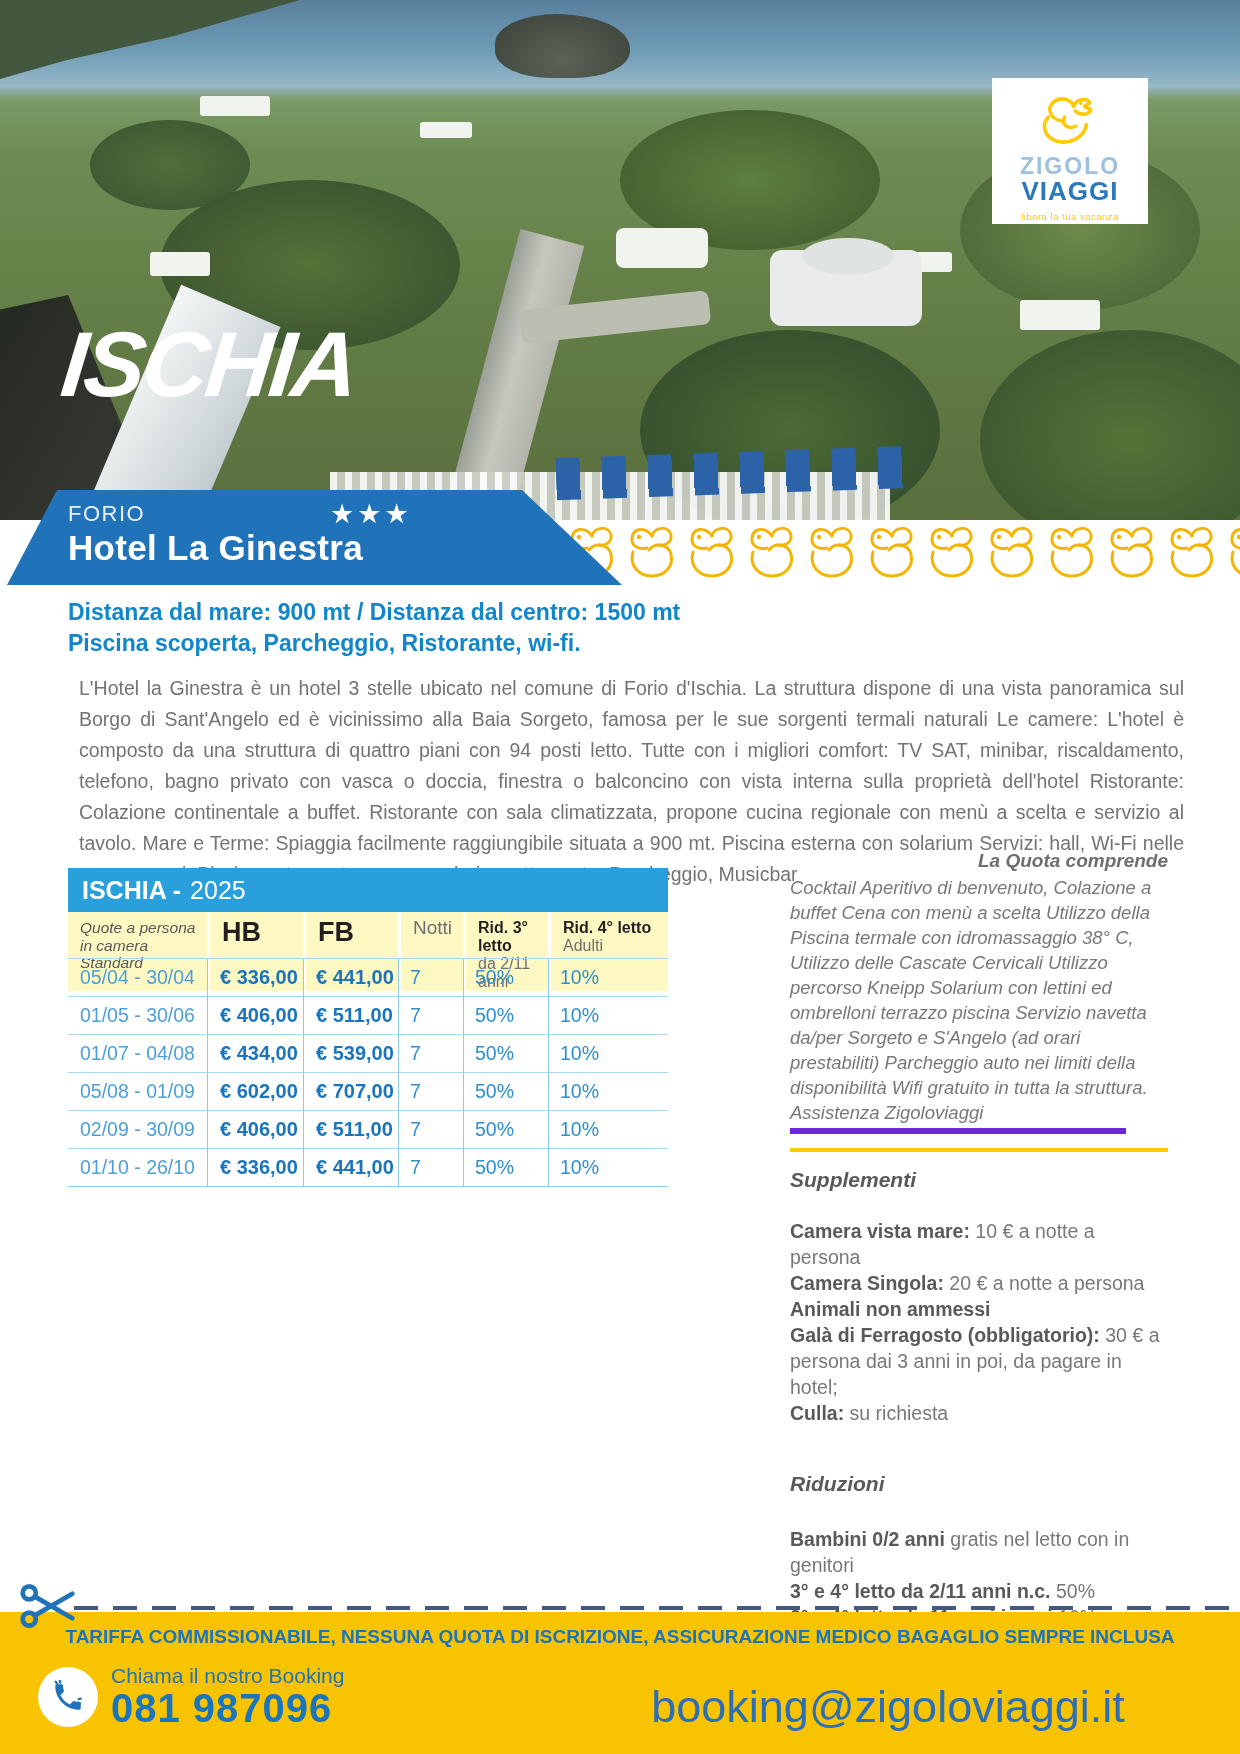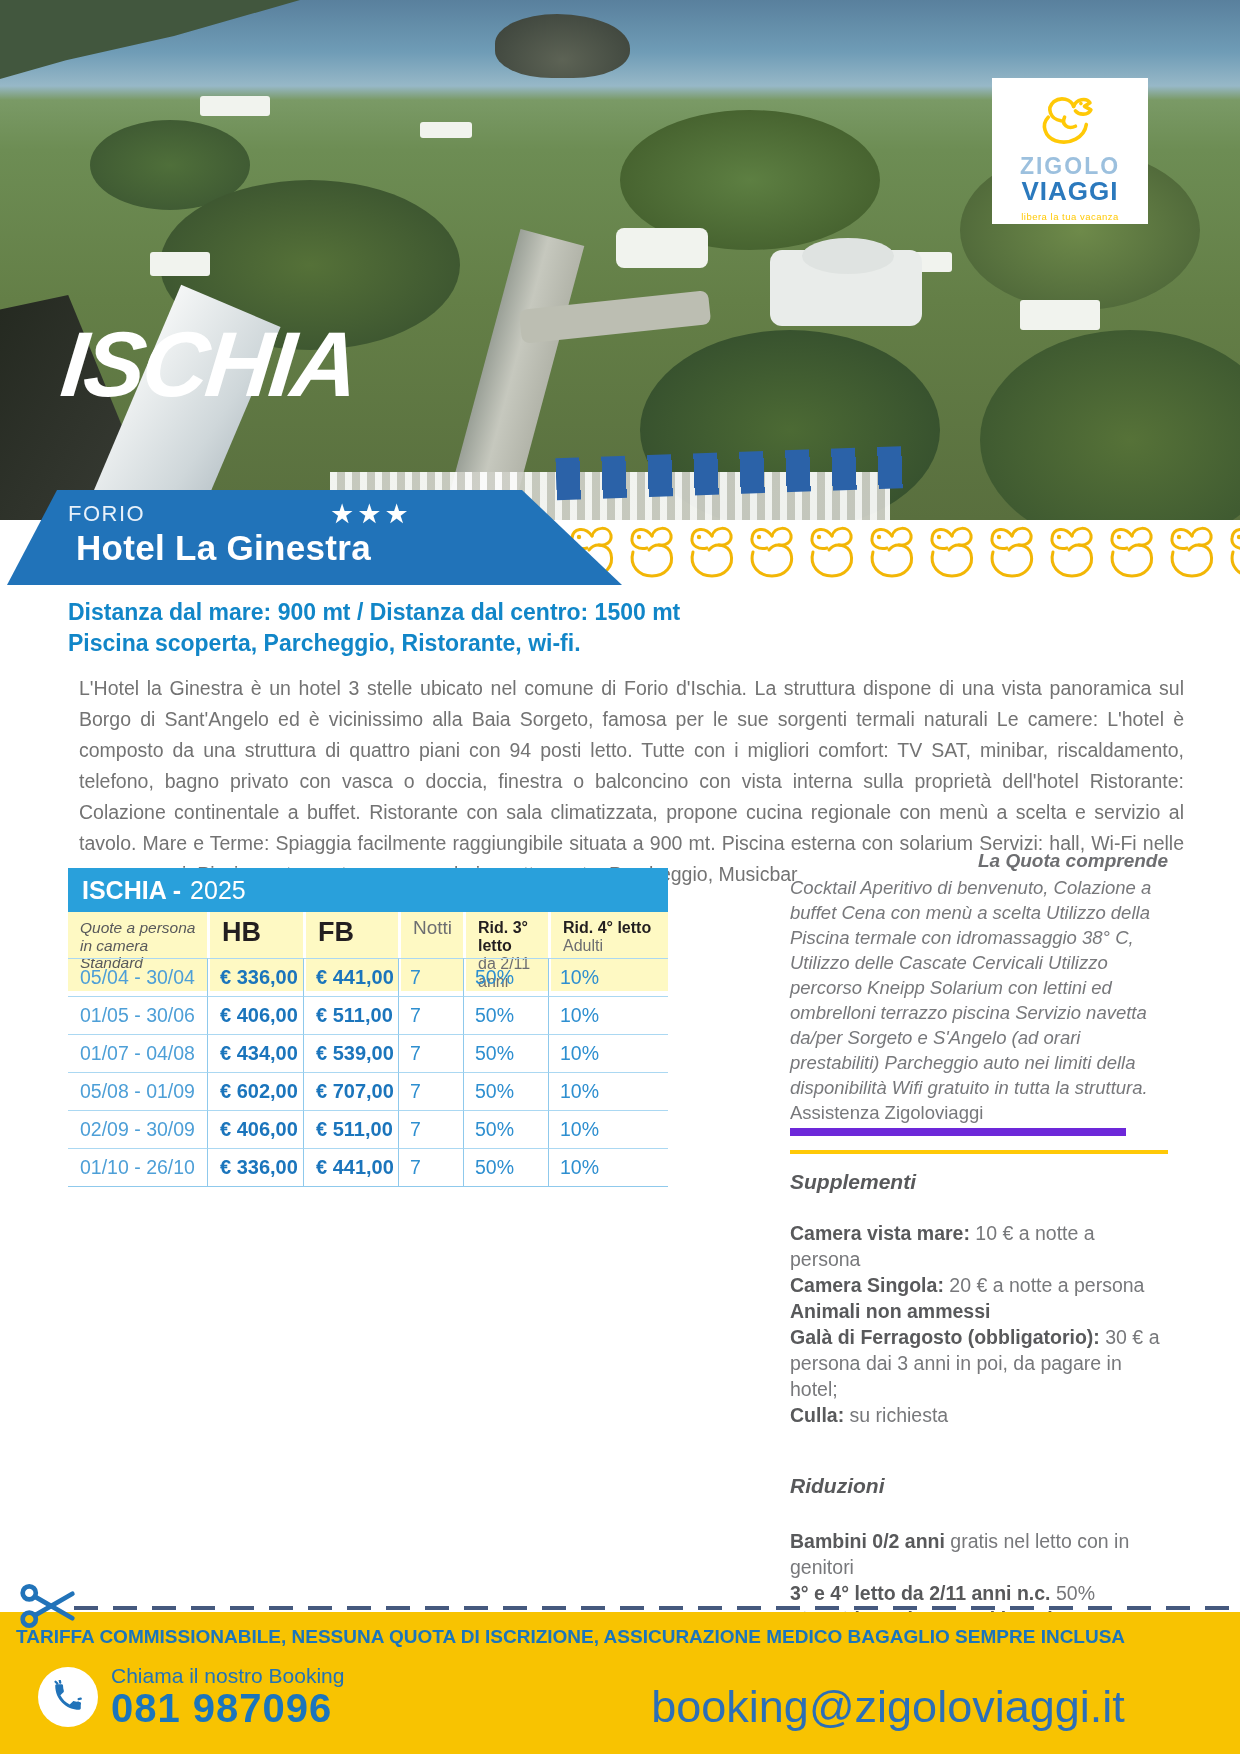--- a/index.html
+++ b/index.html
@@ -47,21 +47,21 @@
   
   .bird-strip{position:absolute;left:505px;top:518px;right:0;height:72px;overflow:hidden;
     display:flex;gap:6px;z-index:1;background:transparent;}
   .bird-strip svg{flex:0 0 auto;}
 
   
   .banner{position:absolute;left:0;top:490px;width:690px;height:95px;background:#2173b9;z-index:2;
     clip-path:polygon(57px 0,522px 0,622px 100%,7px 100%);color:#fff;}
   .banner-loc{position:absolute;left:68px;top:11px;font-size:22px;letter-spacing:1.5px;color:#e8f1fa;}
   .banner-stars{position:absolute;left:330px;top:8px;font-size:27px;letter-spacing:3px;color:#ffffff;}
-  .banner-hotel{position:absolute;left:76px;top:38px;font-size:35px;font-weight:bold;letter-spacing:.3px;}
+  .banner-hotel{position:absolute;left:68px;top:38px;font-size:35px;font-weight:bold;letter-spacing:.3px;}
 
   
   .distance{position:absolute;left:68px;top:597px;color:#1186c8;font-weight:bold;font-size:23px;line-height:31px;}
   .desc{position:absolute;left:68px;top:662px;width:1105px;margin:11px;color:#737373;font-size:19.5px;
     line-height:31px;text-align:justify;}
 
   
   .price-table{position:absolute;left:68px;top:868px;width:600px;}
   .pt-title{height:44px;background:#29a0db;color:#fff;display:flex;align-items:center;
     padding-left:14px;font-size:25px;box-sizing:border-box;}
@@ -81,36 +81,36 @@
   .pt-cell:not(.col0){border-left:1px solid #8fc9ec;}
   .pt-cell.col0{color:#4d9fd7;font-size:19.5px;padding-left:12px;}
   .pt-cell.col1,.pt-cell.col2{color:#1b75bc;font-weight:bold;font-size:20px;padding-left:12px;}
   .pt-cell.col3,.pt-cell.col4,.pt-cell.col5{color:#2e8fd0;font-size:19.5px;padding-left:11px;}
 
   
   .info-col{position:absolute;left:790px;top:850px;width:378px;color:#77787b;}
   .quota-h{margin:0 0 3px 0;font-size:19px;font-style:italic;font-weight:bold;color:#6d6e71;text-align:right;}
   .quota-body{margin:0;font-size:18.5px;font-style:italic;line-height:25px;}
   .quota-last{margin:0;}
-  .assist{display:inline-block;font-size:18.5px;line-height:25px;
-    border-bottom:8px solid #6d28d9;padding-bottom:3px;width:336px;}
+  .assist{display:inline-block;font-size:18.5px;font-style:italic;line-height:25px;
+    border-bottom:6px solid #6d28d9;padding-bottom:3px;width:336px;}
   .yellow-rule{margin-top:14px;height:4px;background:#ffc907;}
   .sec-h{margin:16px 0 0 0;font-size:21px;font-style:italic;font-weight:bold;color:#58595b;}
   .items{margin-top:26px;font-size:19.5px;line-height:26px;}
   .items .lbl{font-weight:bold;color:#58595b;}
   .items .txt{color:#77787b;}
   .sec-h.rid{margin-top:46px;}
   .items.rid{margin-top:30px;}
 
   
   .scissors{position:absolute;left:18px;top:1576px;z-index:3;}
   .cutline{position:absolute;left:74px;top:1606px;right:0;height:4px;
     background:repeating-linear-gradient(90deg,#45597e 0 24px,transparent 24px 39px);z-index:3;}
   .footer{position:absolute;left:0;top:1612px;width:1240px;height:142px;background:#f8c301;}
-  .footer-strip{padding-top:14px;color:#1b75bc;font-weight:bold;font-size:19px;margin-left:16px;}
+  .footer-strip{padding-top:14px;text-align:center;color:#1b75bc;font-weight:bold;font-size:19px;}
   .call-block{position:absolute;left:38px;top:52px;display:flex;align-items:center;gap:13px;}
   .phone-circle{width:60px;height:60px;border-radius:50%;background:#ffffff;display:flex;
     align-items:center;justify-content:center;}
   .call-label{color:#2173b9;font-size:21px;line-height:1.1;}
   .phone-number{color:#1b75bc;font-size:40px;font-weight:bold;letter-spacing:1px;line-height:1.05;}
   .email{position:absolute;left:560px;right:24px;top:48px;text-align:center;color:#2c6fb7;font-size:45px;margin-top:21px;}
 </style>
 </head>
 <body>
 

